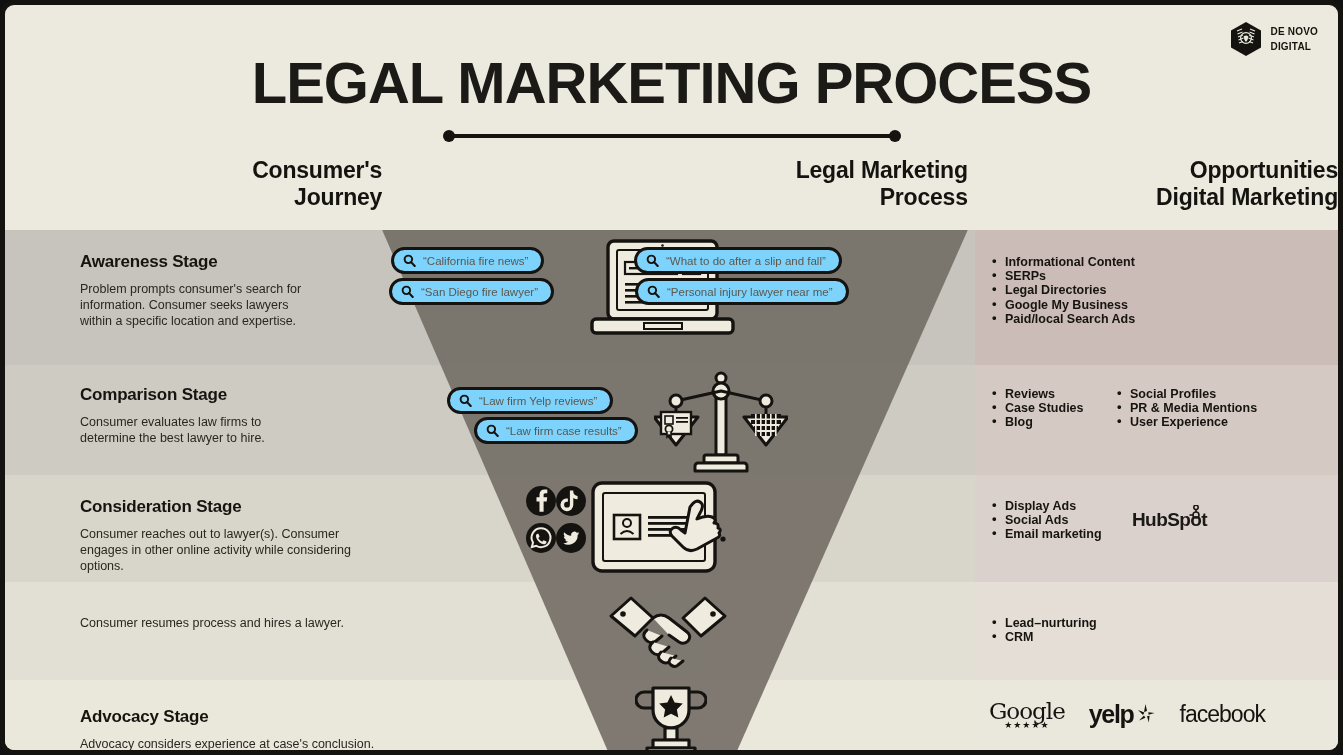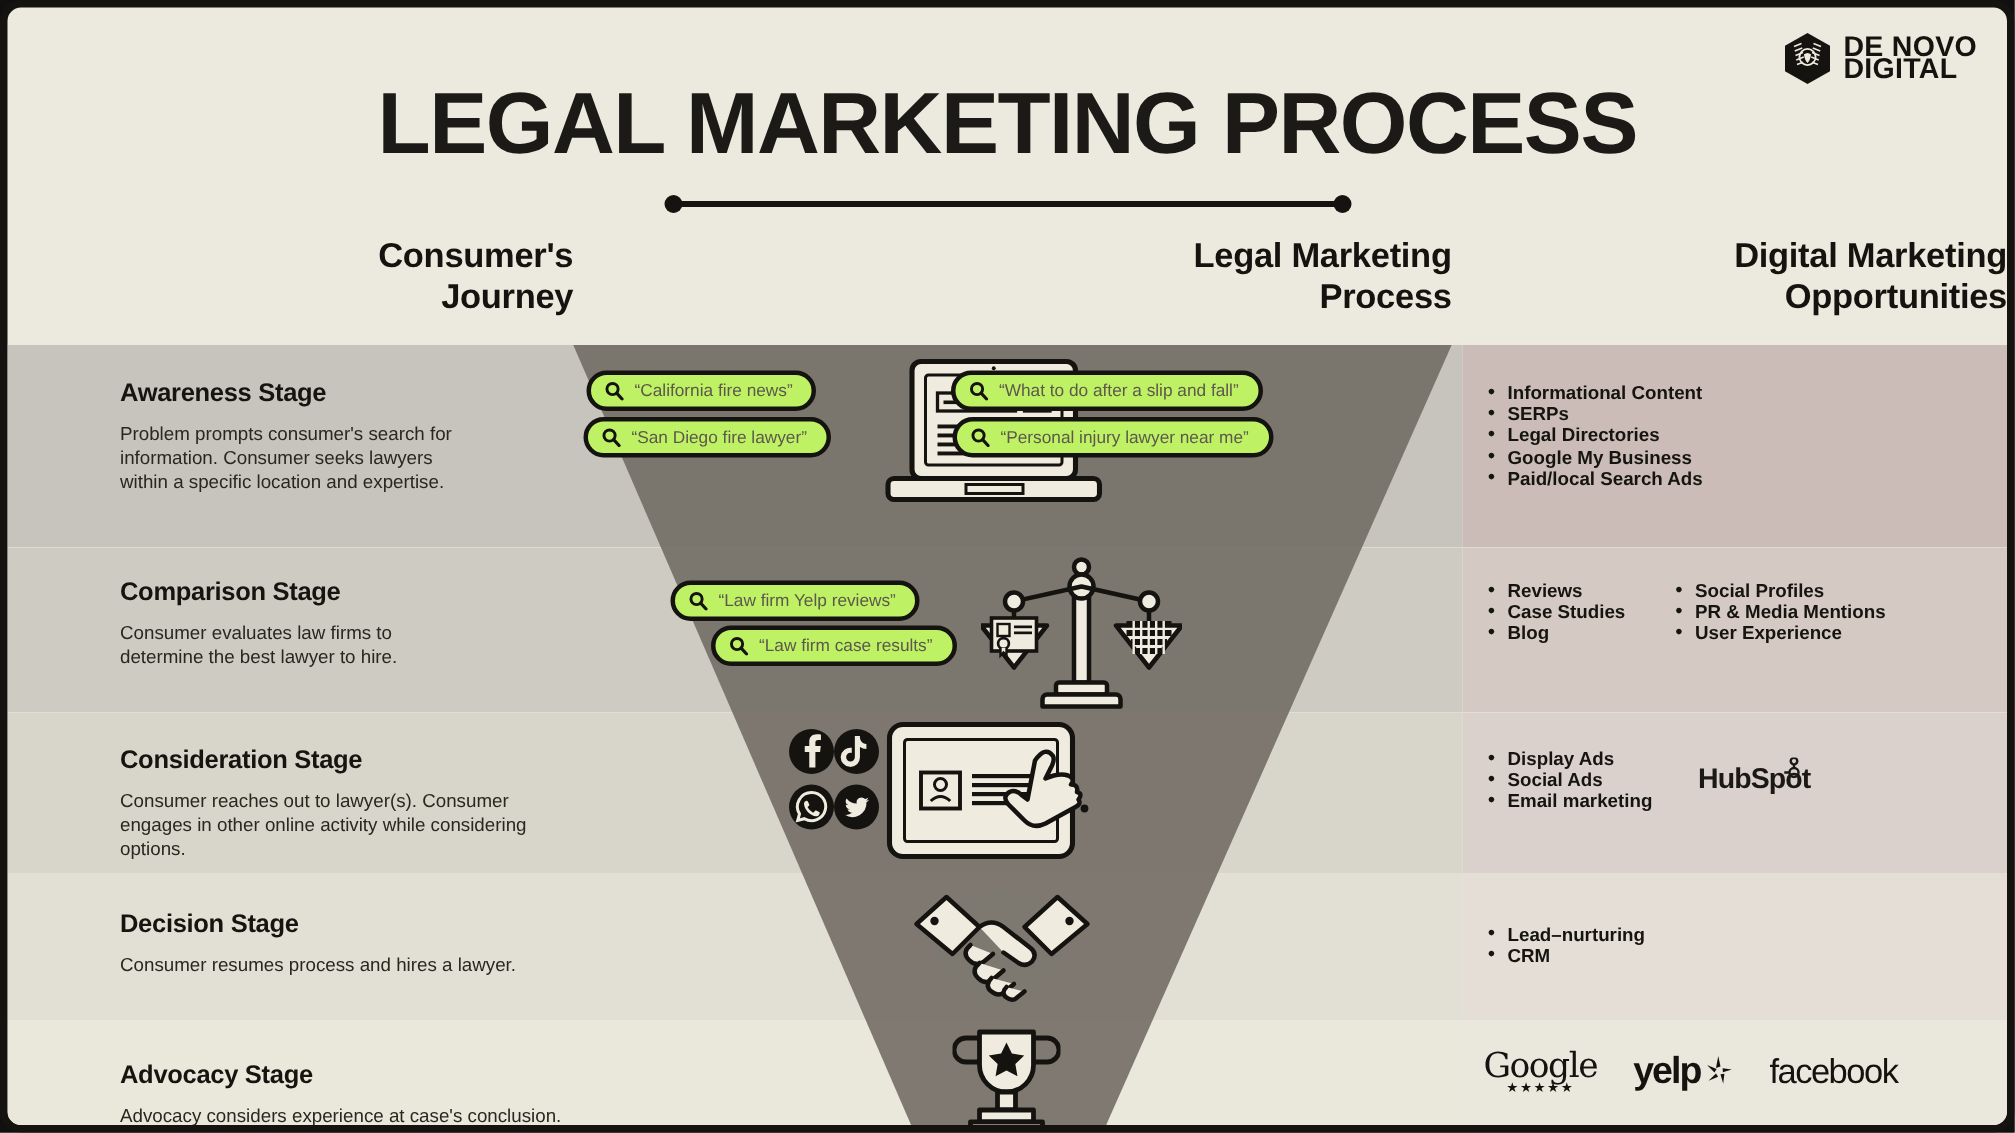--- a/index.html
+++ b/index.html
@@ -18,21 +18,21 @@
   }
 
   
   .header { position: relative; height: 225px; }
   .logo {
     position: absolute; top: 16px; right: 20px;
     display: flex; align-items: center; gap: 7px;
   }
   .logo-mark { width: 34px; height: 36px; flex: none; }
   .logo-text {
-    font-weight: bold; font-size: 19px; line-height: 15px;
+    font-weight: bold; font-size: 10px; line-height: 15px;
     letter-spacing: .2px; color: #15130f;
   }
   .page-title {
     position: absolute; top: 44px; left: 0; right: 0;
     text-align: center;
     font-size: 58px; font-weight: bold; letter-spacing: -1px;
     color: #1c1a16;
   }
   .divider {
     position: absolute; top: 125px; left: 50%;
@@ -106,21 +106,21 @@
 
   
   .funnel {
     position: absolute; top: 0; left: 0; width: 100%; height: 100%;
     z-index: 1; pointer-events: none;
   }
 
   
   .pill {
     display: inline-flex; align-items: center;
-    background: #bef264;
+    background: #7dd3fc;
     border: 3px solid #15130f;
     border-radius: 22px;
     height: 27px;
     padding: 0 13px 0 9px;
     gap: 7px;
     white-space: nowrap;
   }
   .pill .q { width: 13px; height: 13px; flex: none; }
   .pill .txt { font-size: 11.5px; color: #5d574d; font-weight: 500; }
 
@@ -181,22 +181,22 @@
     <div class="col-heads">
       <div class="col-head ch-a">
         <div>Consumer's</div>
         <div>Journey</div>
       </div>
       <div class="col-head ch-b">
         <div>Legal Marketing</div>
         <div>Process</div>
       </div>
       <div class="col-head ch-c">
+        <div>Opportunities</div>
         <div>Digital Marketing</div>
-        <div>Opportunities</div>
       </div>
     </div>
   </div>
 
   <div class="rows">
 
     <svg class="funnel" viewBox="0 0 1343 525" preserveAspectRatio="none">
       <polygon points="380,0 970,0 700,525 644,525" fill="#6f6a62" opacity="0.88"></polygon>
     </svg>
 
@@ -429,21 +429,20 @@
           </div>
         </div>
       </div>
     </div>
 
     <div class="row" style="height:98px">
       <div class="bg-l" style="background:#e2dfd4"></div>
       <div class="bg-r" style="background:#e4ded7"></div>
 
       <div class="row-left" style="padding-top:24px">
-        <div class="stage-title">Decision Stage</div>
         <div class="stage-desc" style="width:300px">Consumer resumes process and hires a lawyer.</div>
       </div>
 
       <div class="row-mid">
         <div class="center-stack">
           <svg style="position:absolute;left:222px;top:4px" width="122" height="92" viewBox="0 0 122 92">
             <circle cx="61" cy="48" r="42" fill="#7d7870" opacity=".45"></circle>
             <g fill="#efecdf" stroke="#15130f" stroke-width="3" stroke-linejoin="round" stroke-linecap="round">
               <path d="M4 30 L24 12 L46 32 L28 50 Z"></path>
               <path d="M118 30 L98 12 L76 32 L94 50 Z"></path>

